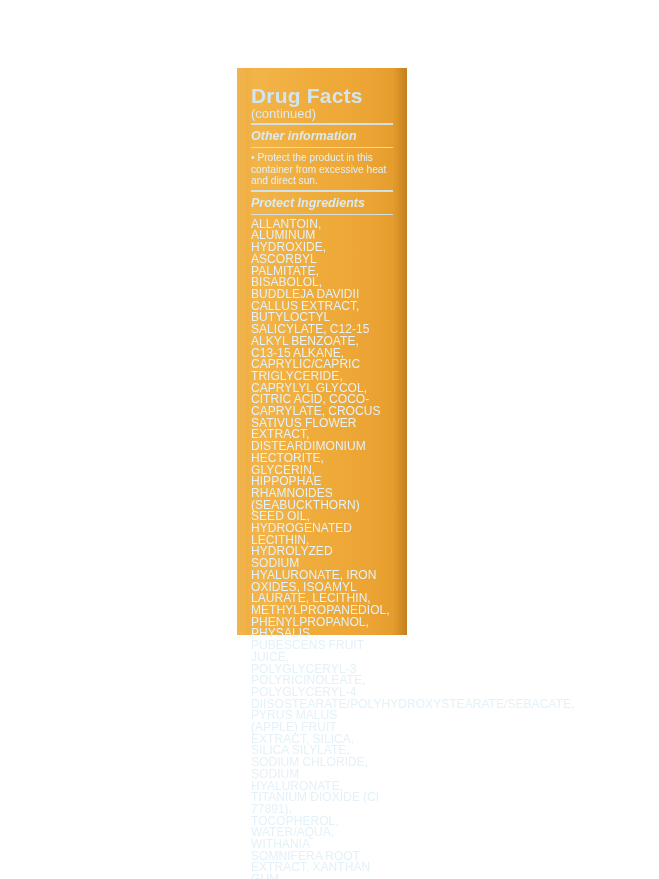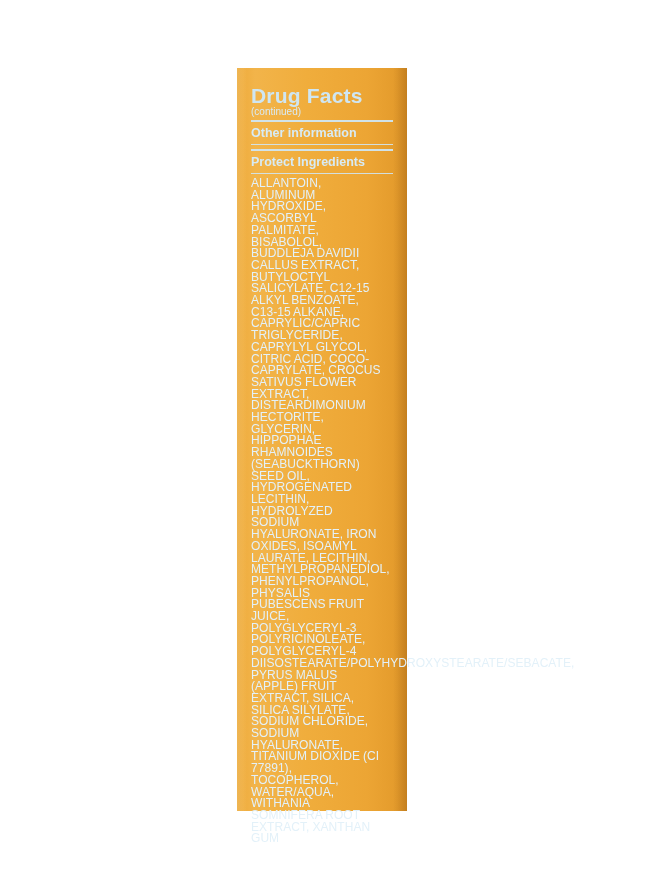--- a/index.html
+++ b/index.html
@@ -14,21 +14,21 @@
     font-family: "Liberation Sans", sans-serif;
     overflow: hidden;
   }
 
   
   #product-box {
     position: absolute;
     left: 237px;
     top: 68px;
     width: 170px;
-    height: 743px;
+    height: 567px;
     background: linear-gradient(
         to right,
         #e8a231 0px,
         #efad3f 6px,
         #f2b44a 18px,
         #f0ad3c 70px,
         #eca534 130px,
         #e49b2c 160px,
         #d98f26 170px);
     box-shadow: 0 0 0 0 rgba(0,0,0,0);
@@ -68,21 +68,21 @@
     line-height: 1;
   }
   #drug-facts-title {
     font-size: 21px;
     font-weight: bold;
     color: #cfe6f2;
     letter-spacing: 0.2px;
     display: block;
   }
   #drug-facts-continued {
-    font-size: 10px;
+    font-size: 13px;
     color: #d8eaf4;
     display: block;
     margin-top: 1px;
     margin-bottom: 3px;
   }
 
   .rule-thick {
     height: 2px;
     background: #cfe6f2;
     margin: 3px 0 4px 0;
@@ -90,20 +90,21 @@
   }
   .rule-thin {
     height: 1px;
     background: #cfe6f2;
     margin: 4px 0 4px 0;
     opacity: 0.9;
   }
 
   .section-head {
     font-size: 12.5px;
+    font-style: italic;
     font-weight: bold;
     color: #d7ebf5;
     margin: 1px 0 2px 0;
     display: block;
   }
 
   #other-info-bullet {
     display: block;
     font-size: 10.2px;
     line-height: 11.6px;
@@ -131,20 +132,21 @@
 
     <div class="title-row">
       <span id="drug-facts-title">Drug Facts</span>
       <span id="drug-facts-continued">(continued)</span>
     </div>
 
     <div class="rule-thick"></div>
 
     <span class="section-head">Other information</span>
     <div class="rule-thin"></div>
+    <span id="other-info-bullet">• Protect the product in this container from excessive heat and direct sun.</span>
 
     <div class="rule-thick"></div>
 
     <span class="section-head">Protect Ingredients</span>
     <div class="rule-thin"></div>
     <span id="inactive-ingredients-text">ALLANTOIN, ALUMINUM HYDROXIDE, ASCORBYL PALMITATE, BISABOLOL, BUDDLEJA DAVIDII CALLUS EXTRACT, BUTYLOCTYL SALICYLATE, C12-15 ALKYL BENZOATE, C13-15 ALKANE, CAPRYLIC/CAPRIC TRIGLYCERIDE, CAPRYLYL GLYCOL, CITRIC ACID, COCO-CAPRYLATE, CROCUS SATIVUS FLOWER EXTRACT, DISTEARDIMONIUM HECTORITE, GLYCERIN, HIPPOPHAE RHAMNOIDES (SEABUCKTHORN) SEED OIL, HYDROGENATED LECITHIN, HYDROLYZED SODIUM HYALURONATE, IRON OXIDES, ISOAMYL LAURATE, LECITHIN, METHYLPROPANEDIOL, PHENYLPROPANOL, PHYSALIS PUBESCENS FRUIT JUICE, POLYGLYCERYL-3 POLYRICINOLEATE, POLYGLYCERYL-4 DIISOSTEARATE/POLYHYDROXYSTEARATE/SEBACATE, PYRUS MALUS (APPLE) FRUIT EXTRACT, SILICA, SILICA SILYLATE, SODIUM CHLORIDE, SODIUM HYALURONATE, TITANIUM DIOXIDE (CI 77891), TOCOPHEROL, WATER/AQUA, WITHANIA SOMNIFERA ROOT EXTRACT, XANTHAN GUM</span>
 
   </div>
 </div>
 

